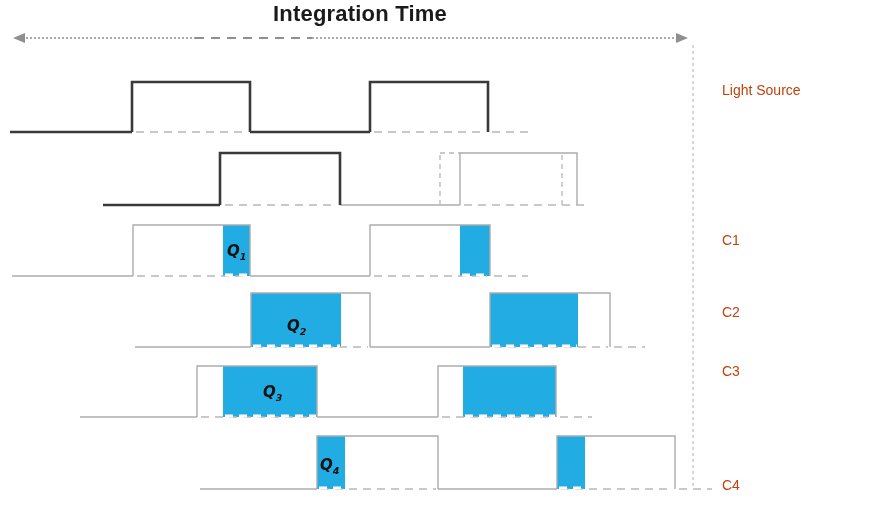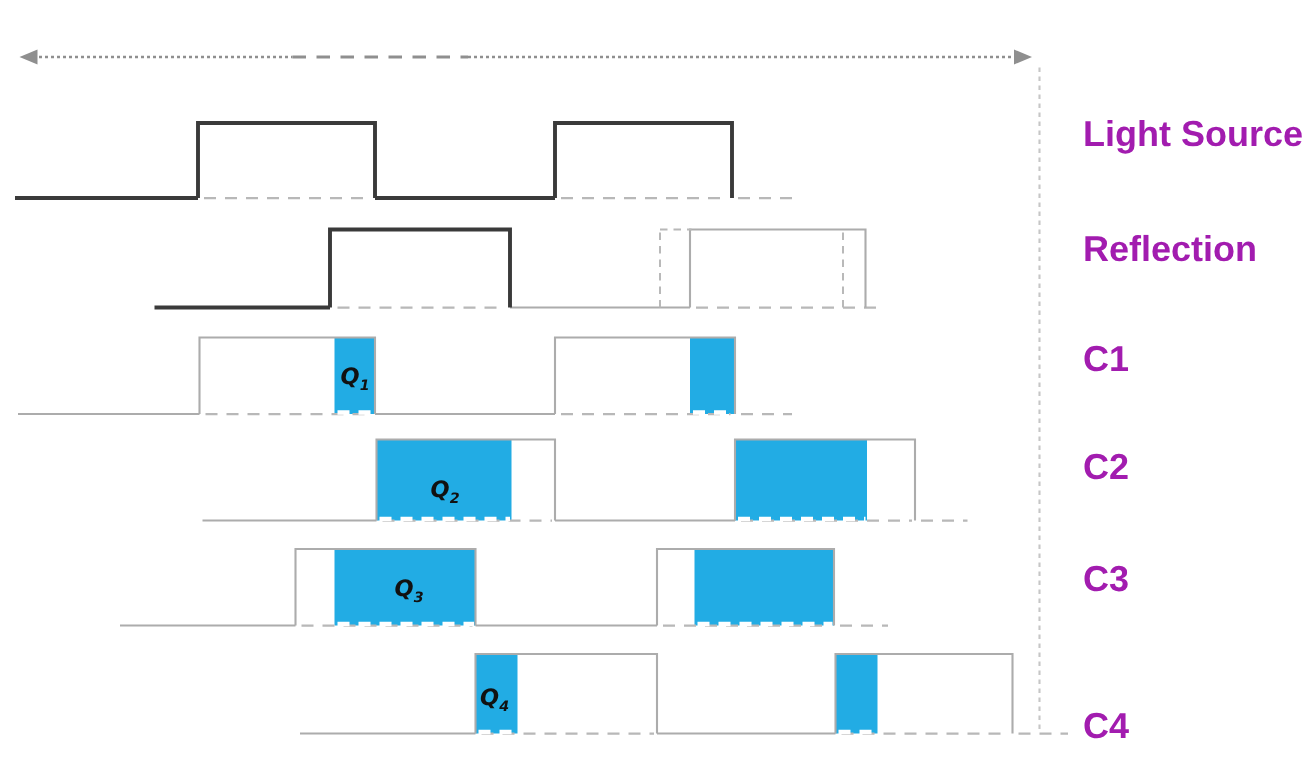--- a/index.html
+++ b/index.html
@@ -1,24 +1,24 @@
 <!DOCTYPE html>
 <html><head>
 <meta charset="utf-8">
 <style>
   html,body{margin:0;padding:0;background:#ffffff;}
   #stage{position:relative;width:877px;height:518px;background:#ffffff;overflow:hidden;
          font-family:"Liberation Sans",sans-serif;}
   #wf{position:absolute;left:0;top:0;}
   .title{position:absolute;left:0;top:1px;width:720px;text-align:center;
          font-size:22px;font-weight:700;color:#1a1a1a;letter-spacing:.2px;}
-  .rowlbl{position:absolute;left:722px;font-size:24px;font-weight:700;color:#a21caf;
+  .rowlbl{position:absolute;left:722px;font-size:14px;font-weight:400;color:#c2410c;
           white-space:nowrap;line-height:22px;}
   .lbl0{top:79px;} .lbl1{top:156px;} .lbl2{top:229px;}
-  .lbl3{top:301px;} .lbl4{top:376px;} .lbl5{top:474px;}
+  .lbl3{top:301px;} .lbl4{top:360px;} .lbl5{top:474px;}
 </style>
 </head>
 <body>
 
 <div id="stage">
   <svg id="wf" width="877" height="518" viewBox="0 0 877 518">
       <g>
         <line x1="22" y1="38" x2="195" y2="38" stroke="#8F8F8F" stroke-width="1.6" stroke-dasharray="2 2"></line>
         <line x1="195" y1="38" x2="312" y2="38" stroke="#8F8F8F" stroke-width="2" stroke-dasharray="9 7"></line>
         <line x1="312" y1="38" x2="679" y2="38" stroke="#8F8F8F" stroke-width="1.6" stroke-dasharray="2 2"></line>
@@ -98,19 +98,19 @@
         <line x1="679" y1="489" x2="712" y2="489" stroke="#B8B8B8" stroke-width="1.5" stroke-dasharray="8 6"></line>
         <line x1="319" y1="488" x2="344" y2="488" stroke="#FFFFFF" stroke-width="3" stroke-dasharray="8 6"></line>
         <line x1="559" y1="488" x2="584" y2="488" stroke="#FFFFFF" stroke-width="3" stroke-dasharray="8 6"></line>
         <line x1="200" y1="489" x2="317" y2="489" stroke="#ACACAC" stroke-width="1.4"></line>
         <line x1="438" y1="489" x2="557" y2="489" stroke="#ACACAC" stroke-width="1.4"></line>
         <path d="M 317 489 L 317 436 L 438 436 L 438 489" fill="none" stroke="#ACACAC" stroke-width="1.4" stroke-linejoin="miter"></path>
         <path d="M 557 489 L 557 436 L 675 436 L 675 489" fill="none" stroke="#ACACAC" stroke-width="1.4" stroke-linejoin="miter"></path>
         <text x="320" y="470" fill="#111" font-family="&quot;DejaVu Sans&quot;,sans-serif" font-size="15" font-weight="bold" font-style="italic">Q<tspan dy="4" font-size="9.5">4</tspan></text>
       </g>
     </svg>
+  <div class="title">Integration Time</div>
   <div class="rowlbl lbl0">Light Source</div>
-  <div class="rowlbl lbl1">Reflection</div>
   <div class="rowlbl lbl2">C1</div>
   <div class="rowlbl lbl3">C2</div>
   <div class="rowlbl lbl4">C3</div>
   <div class="rowlbl lbl5">C4</div>
 </div>
 
 </body></html>

